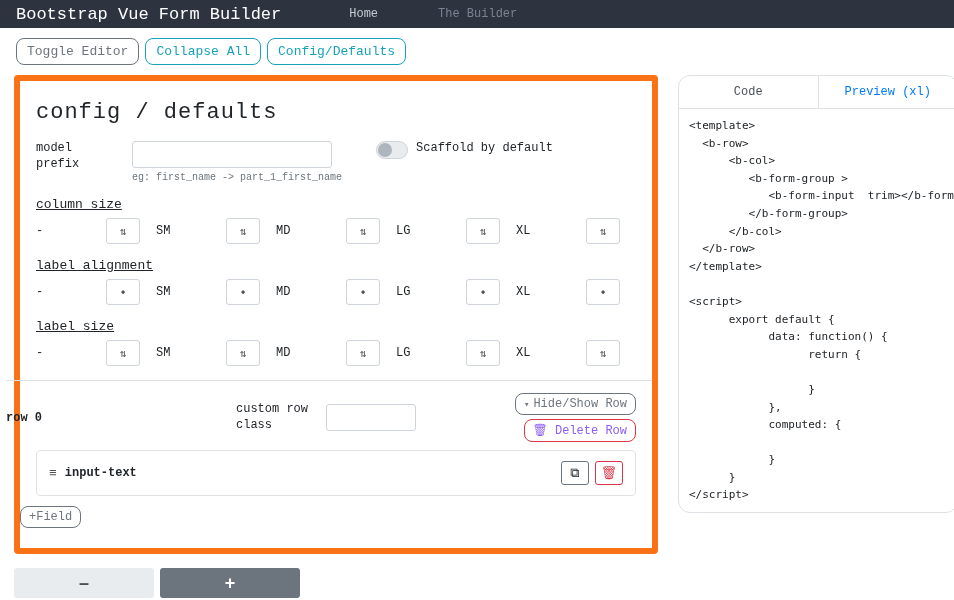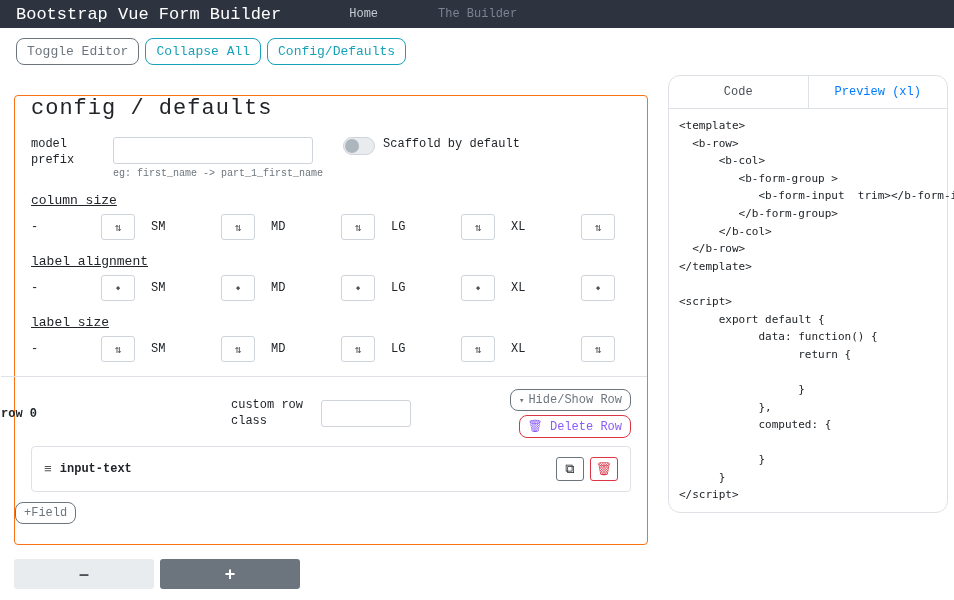--- a/index.html
+++ b/index.html
@@ -49,42 +49,41 @@
   border-color: #17a2b8;
   color: #17a2b8;
 }
 .main-wrap {
   display: flex;
   padding: 0 14px;
   gap: 20px;
   align-items: flex-start;
 }
 .panel {
-  border: 1px solid #f97316;
+  border: 6px solid #f97316;
   border-radius: 4px;
   flex: 1;
-  padding: 0 16px 20px 16px;
-  margin-top: 20px;
+  padding: 19px 16px 20px 16px;
 }
 .right-panel {
   width: 280px;
   border: 1px solid #dee2e6;
   border-radius: 12px;
 }
 .section-title {
   font-size: 22px;
   font-weight: normal;
   margin-bottom: 16px;
   letter-spacing: 1px;
 }
 .form-row {
   display: flex;
   align-items: flex-start;
   margin-bottom: 14px;
-  gap: 10px;
+  gap: 24px;
 }
 .form-label {
   font-size: 12px;
   width: 72px;
   flex-shrink: 0;
   line-height: 1.3;
 }
 .form-input {
   border: 1px solid #ced4da;
   border-radius: 3px;

